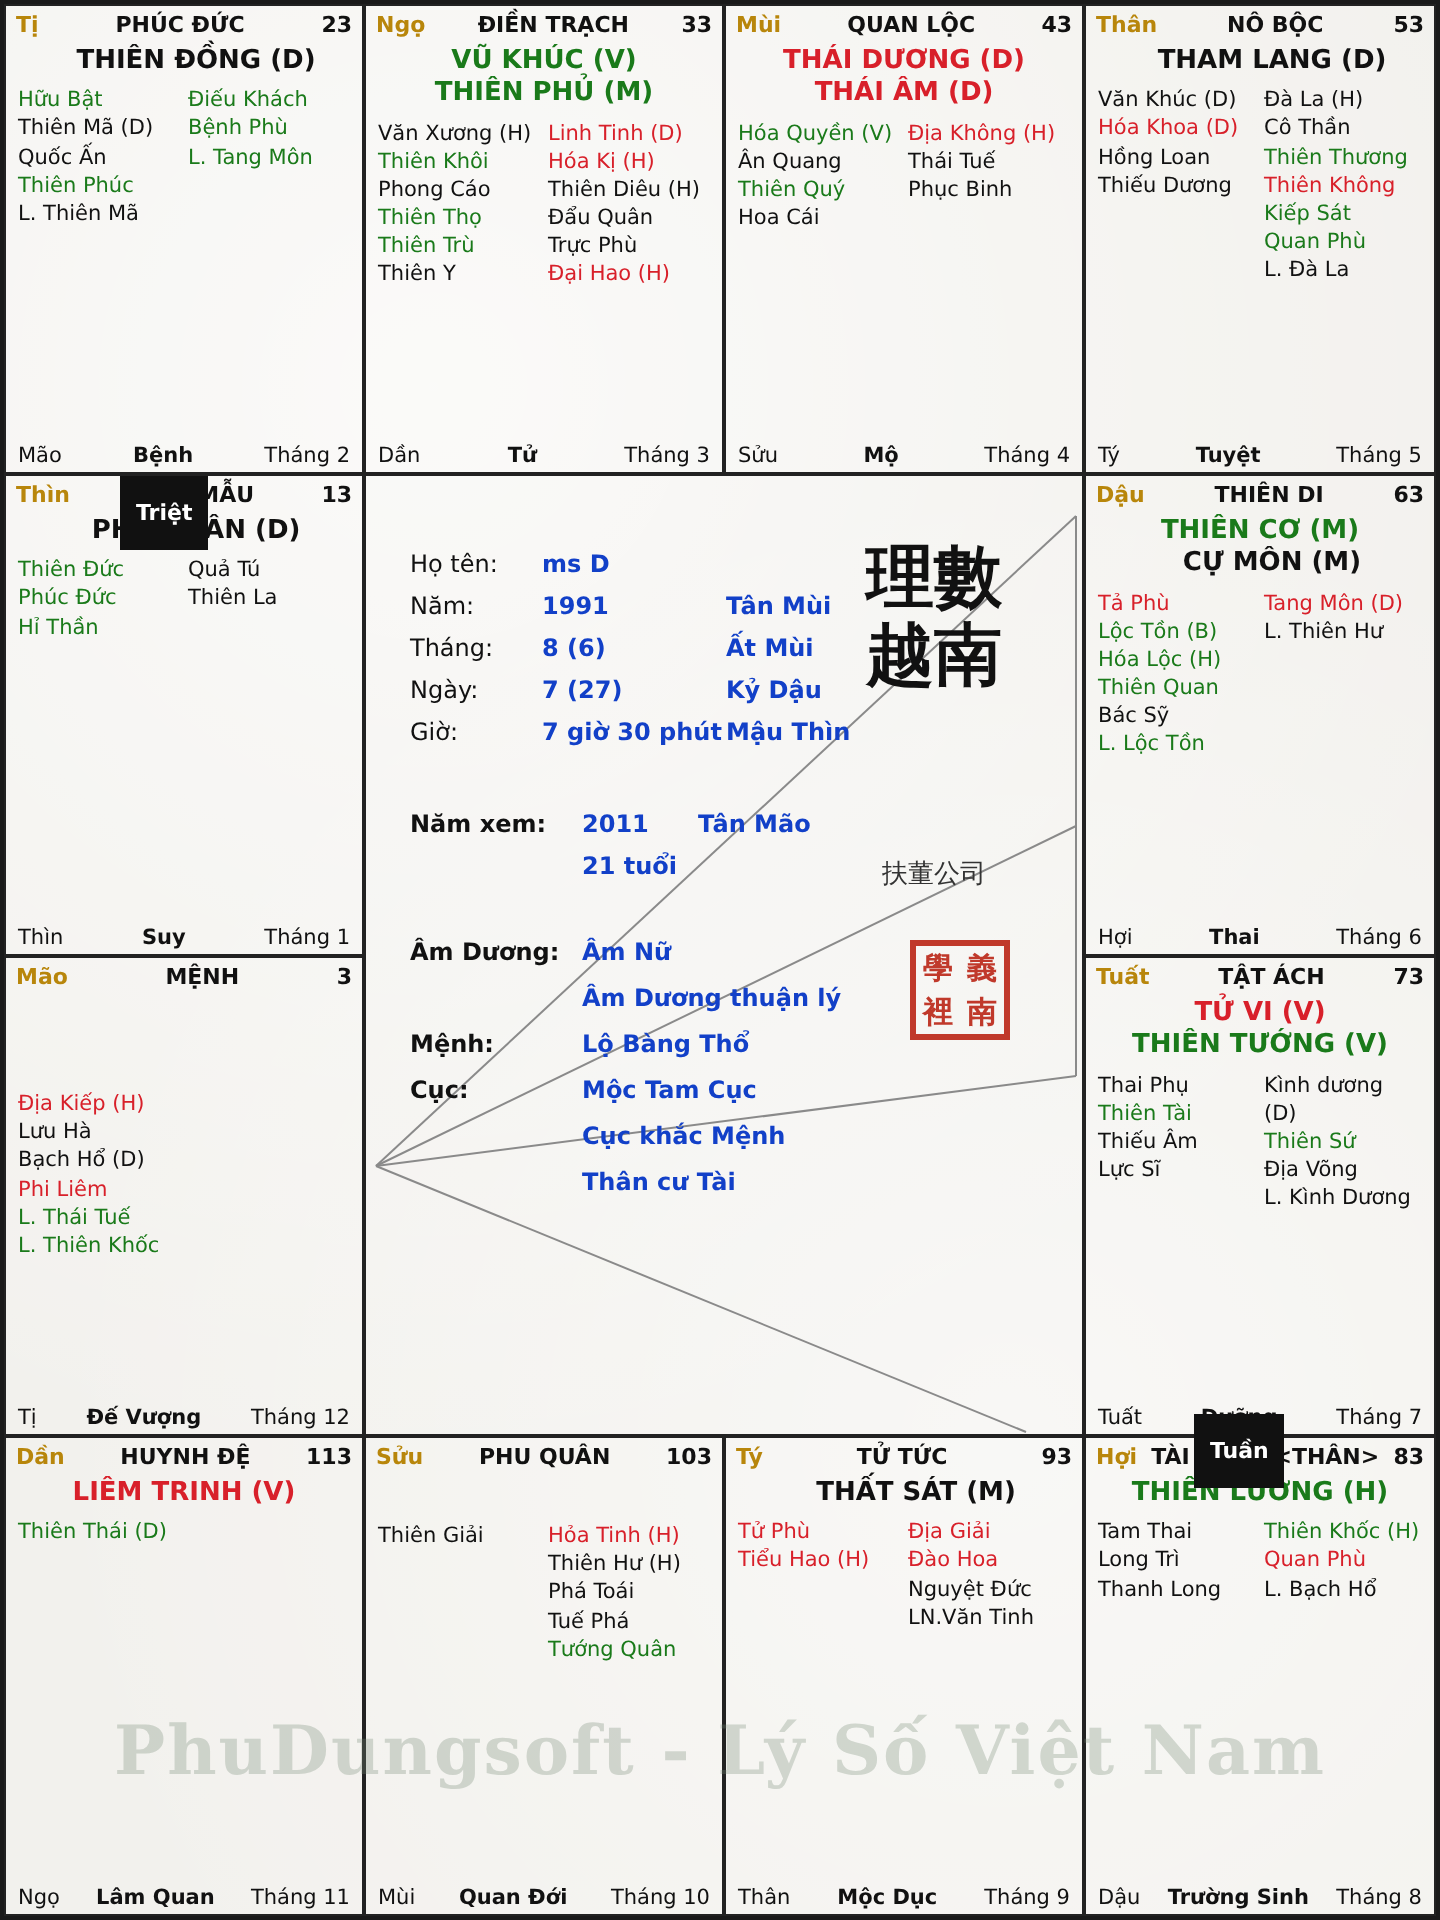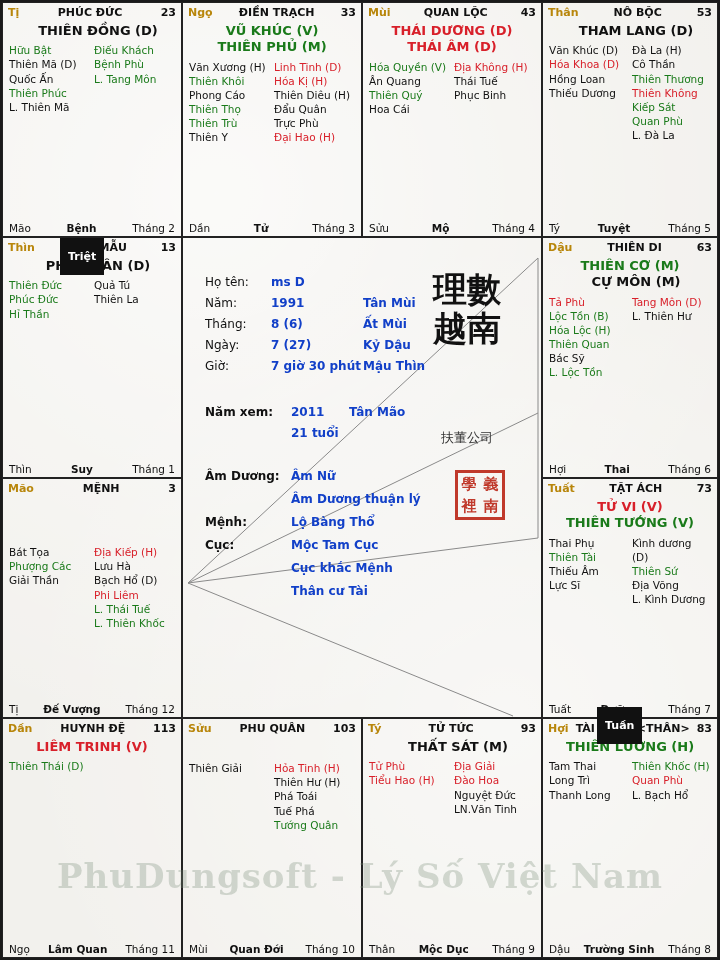--- a/index.html
+++ b/index.html
@@ -423,25 +423,20 @@
   </div>
 
   <div class="cell c10">
     <div class="phead">
       <span class="branch">Mão</span>
       <span class="pname">MỆNH</span>
       <span class="num">3</span>
     </div>
     <div class="stars-main"></div>
     <div class="cols" style="margin-top:46px;">
-      <div class="col">
-        <div class="black">Bát Tọa</div>
-        <div class="green">Phượng Các</div>
-        <div class="black">Giải Thần</div>
-      </div>
       <div class="col right">
         <div class="red">Địa Kiếp (H)</div>
         <div class="black">Lưu Hà</div>
         <div class="black">Bạch Hổ (D)</div>
         <div class="red">Phi Liêm</div>
         <div class="green">L. Thái Tuế</div>
         <div class="green">L. Thiên Khốc</div>
       </div>
     </div>
     <div class="pfoot">

